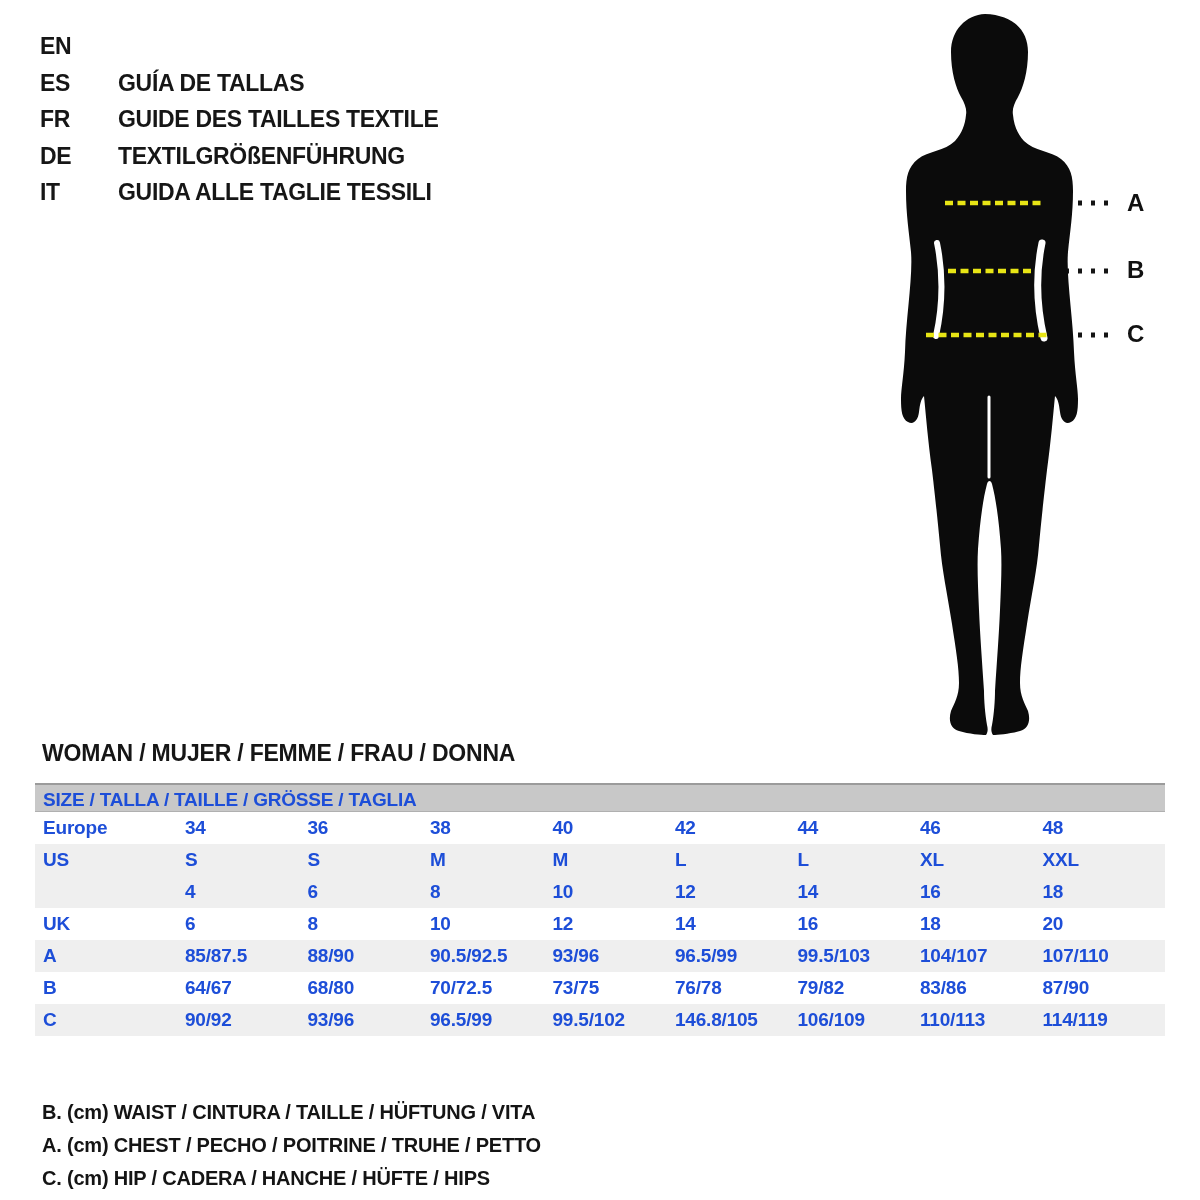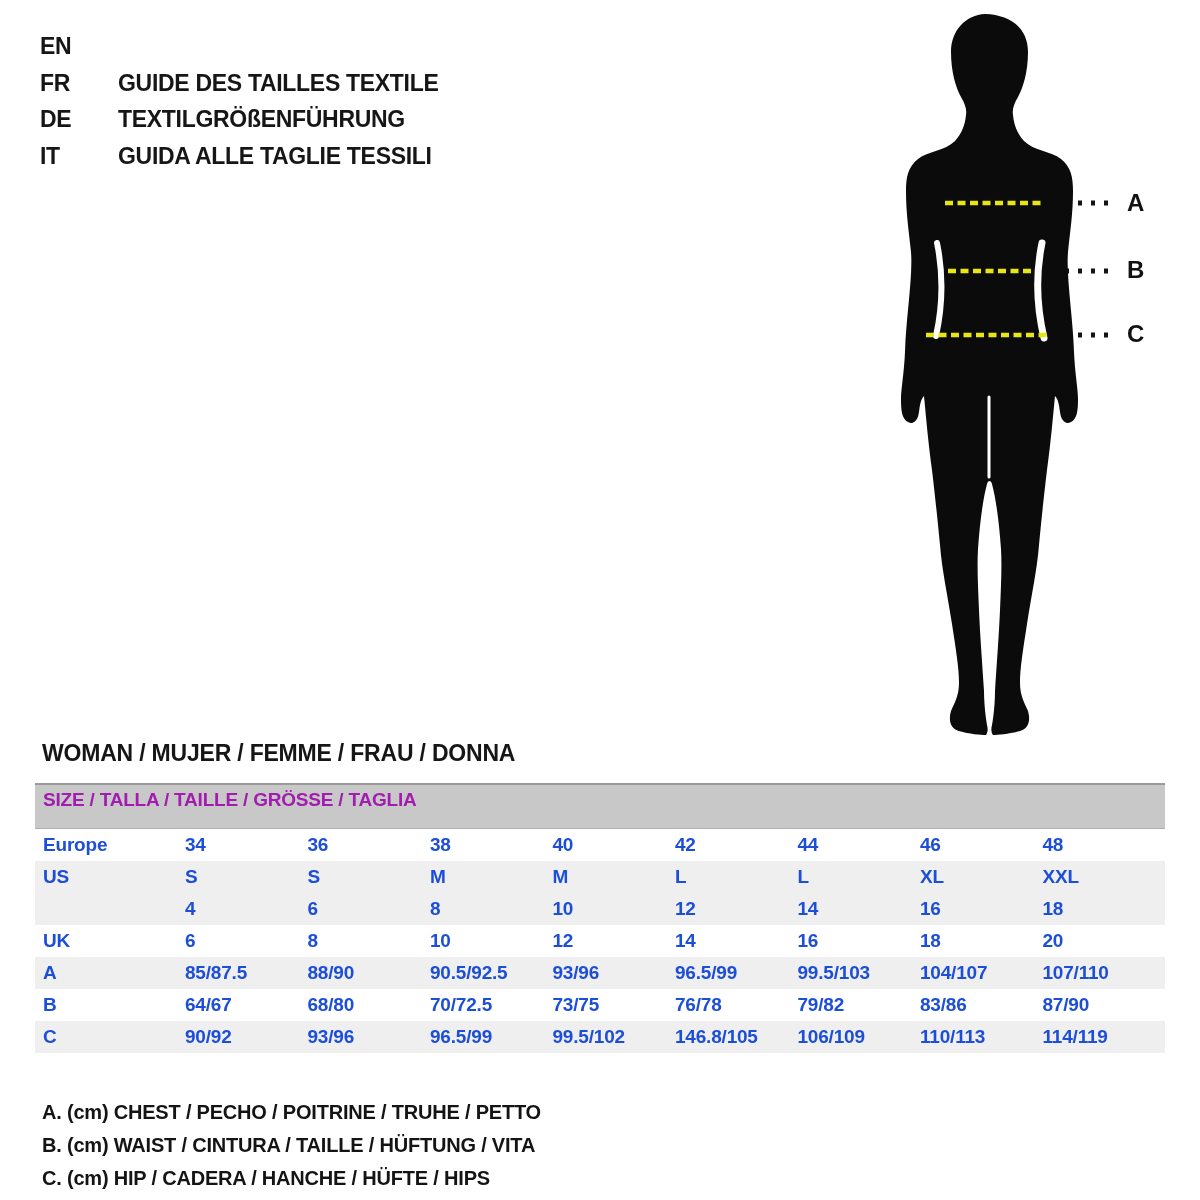--- a/index.html
+++ b/index.html
@@ -15,22 +15,22 @@
   .figure-svg{position:absolute;left:880px;top:6px;width:290px;height:740px;}
   .marker-label{position:absolute;font-size:24px;font-weight:700;color:#111;width:40px;}
   .marker-a{left:1127px;top:189px;}
   .marker-b{left:1127px;top:256px;}
   .marker-c{left:1127px;top:320px;}
   
   .section-heading{position:absolute;left:42px;top:740px;font-size:23px;font-weight:700;letter-spacing:-0.2px;}
   
   .size-table{position:absolute;left:35px;top:783px;width:1130px;}
   .table-header{
-    height:46px;background:#c8c8c8;border-top:2px solid #9b9b9b;border-bottom:1px solid #b0b0b0;
-    font-size:19px;font-weight:700;color:#a21caf;line-height:29px;padding-left:8px;box-sizing:border-box;
+    height:29px;background:#c8c8c8;border-top:2px solid #9b9b9b;border-bottom:1px solid #b0b0b0;
+    font-size:19px;font-weight:700;color:#1d4ed8;line-height:29px;padding-left:8px;box-sizing:border-box;
     letter-spacing:-0.2px;
   }
   .table-row{
     display:grid;grid-template-columns:150px repeat(8,1fr);height:32px;align-items:center;
     font-size:19px;font-weight:700;color:#1d4ed8;letter-spacing:-0.2px;
   }
   .table-row.stripe{background:#efefef;}
   .row-label{padding-left:8px;text-align:left;}
   .cell{}
   
@@ -38,20 +38,24 @@
   .legend-line{font-size:20px;font-weight:700;line-height:33px;letter-spacing:-0.2px;color:#141414;}
 </style>
 </head>
 <body>
 
 <div class="canvas">
 
   <div class="lang-list">
     <div class="lang-row">
       <span class="lang-code">EN</span>
+    </div>
+    <div class="lang-row">
+      <span class="lang-code">ES</span>
+      <span class="lang-title">GUÍA DE TALLAS</span>
     </div>
     <div class="lang-row">
       <span class="lang-code">FR</span>
       <span class="lang-title">GUIDE DES TAILLES TEXTILE</span>
     </div>
     <div class="lang-row">
       <span class="lang-code">DE</span>
       <span class="lang-title">TEXTILGRÖßENFÜHRUNG</span>
     </div>
     <div class="lang-row">
@@ -220,18 +224,18 @@
       <span class="cell">96.5/99</span>
       <span class="cell">99.5/102</span>
       <span class="cell">146.8/105</span>
       <span class="cell">106/109</span>
       <span class="cell">110/113</span>
       <span class="cell">114/119</span>
     </div>
   </div>
 
   <div class="legend">
+    <div class="legend-line">B. (cm) WAIST / CINTURA / TAILLE / HÜFTUNG / VITA</div>
     <div class="legend-line">A. (cm) CHEST / PECHO / POITRINE / TRUHE / PETTO</div>
-    <div class="legend-line">B. (cm) WAIST / CINTURA / TAILLE / HÜFTUNG / VITA</div>
     <div class="legend-line">C. (cm) HIP / CADERA / HANCHE / HÜFTE / HIPS</div>
   </div>
 
 </div>
 
 </body></html>

